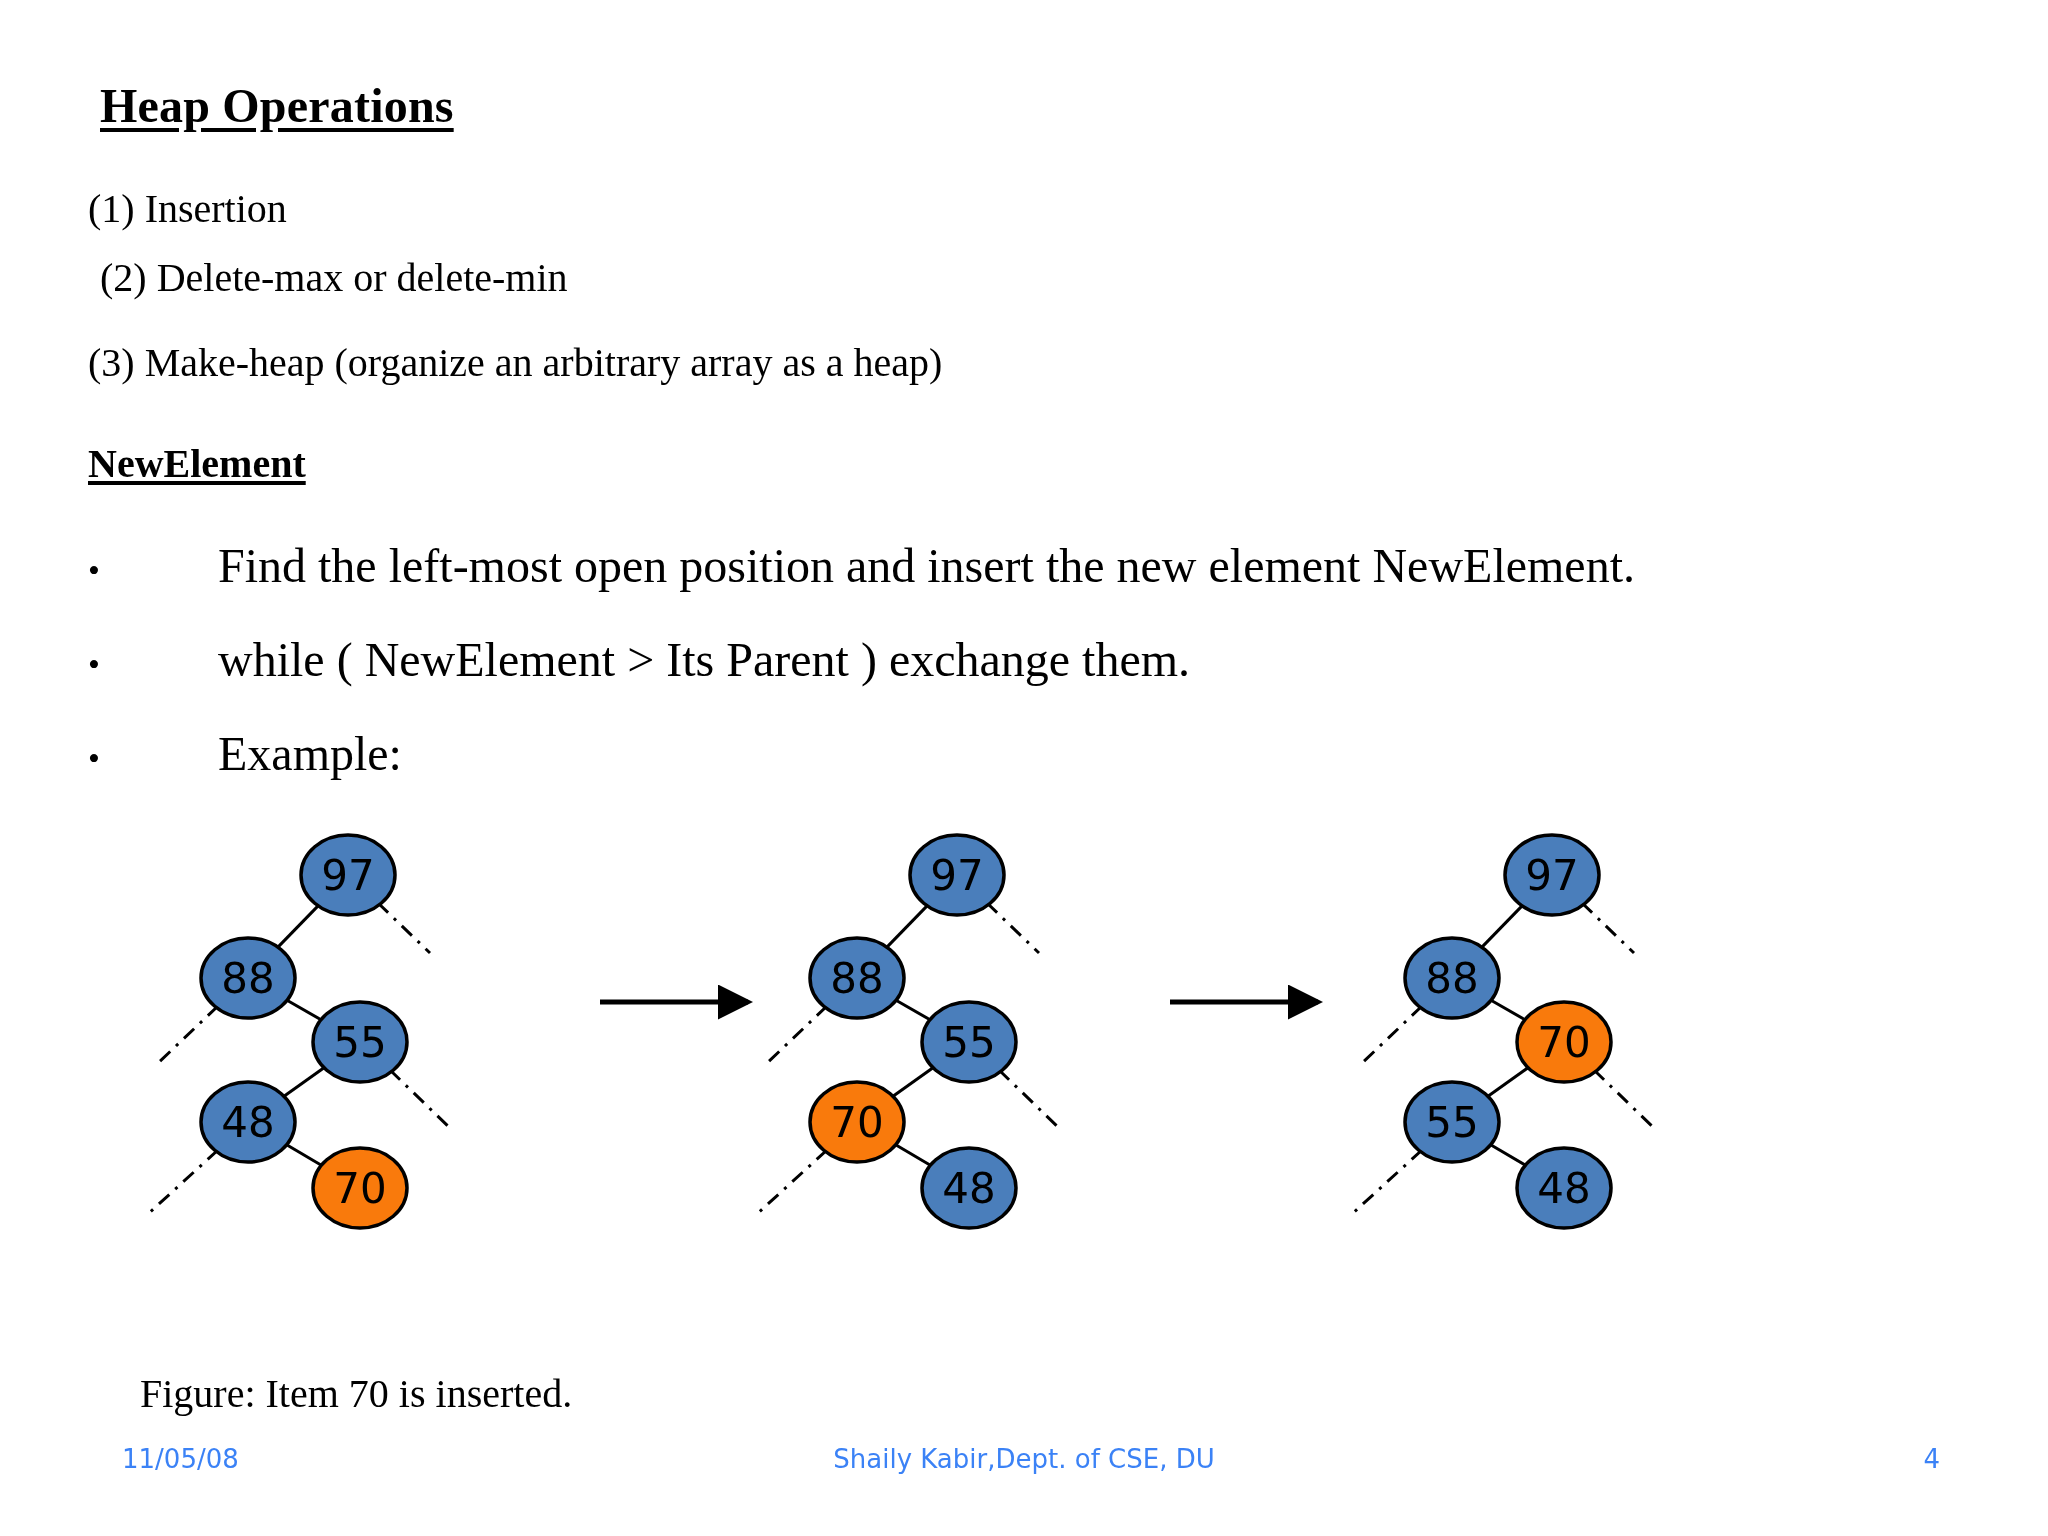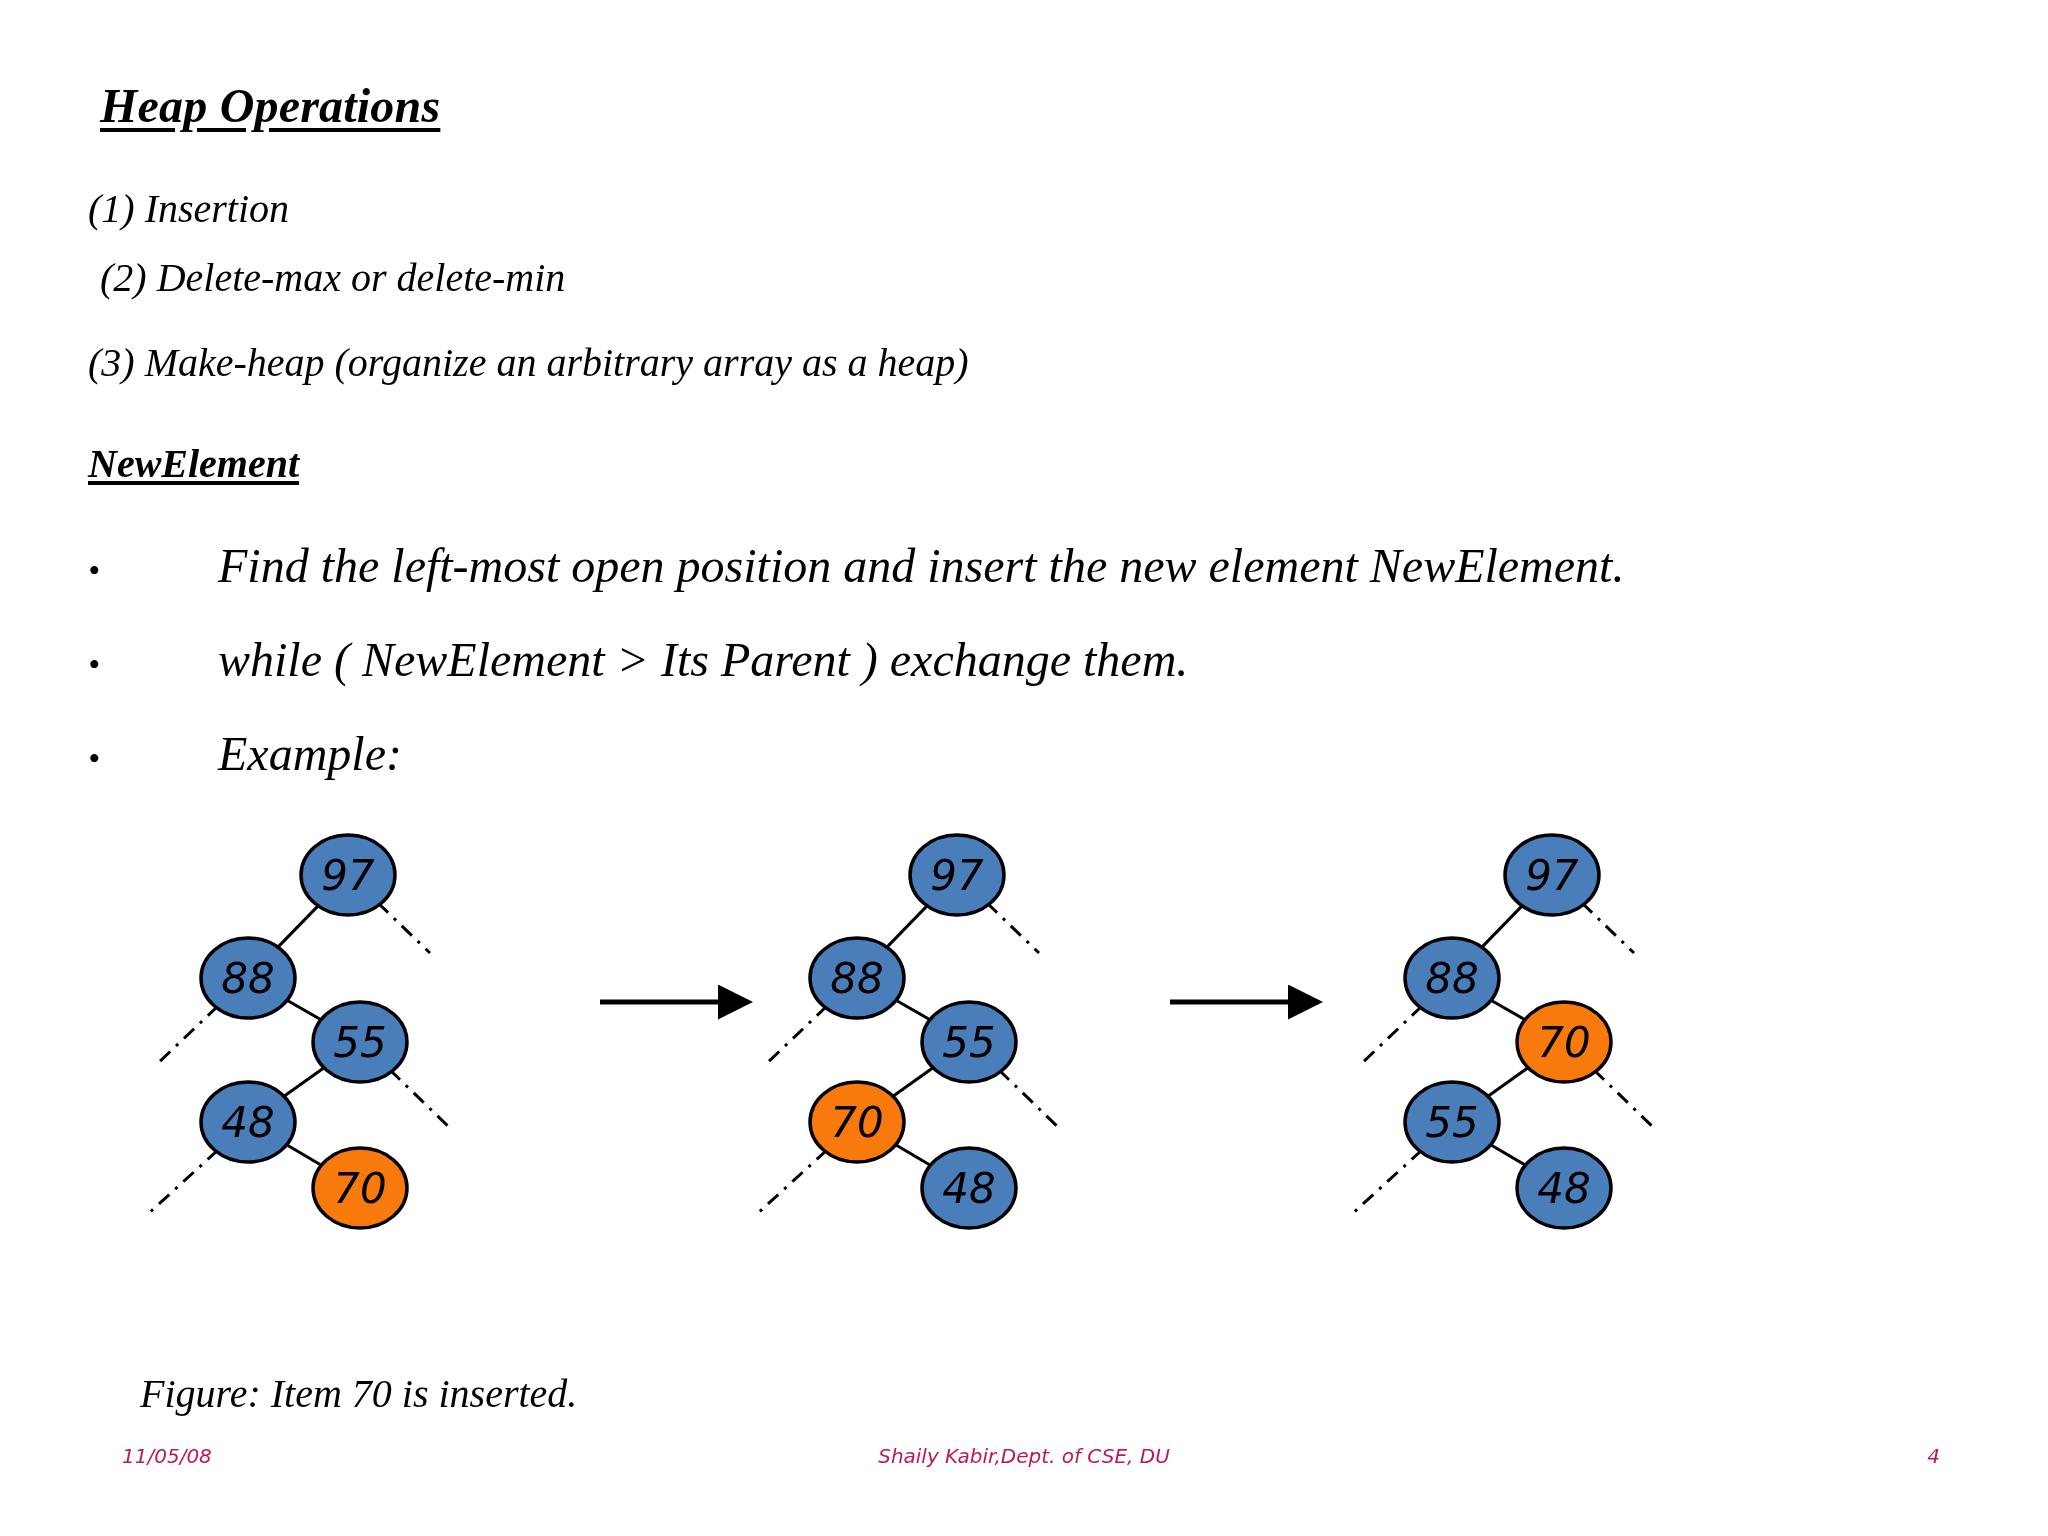--- a/index.html
+++ b/index.html
@@ -4,21 +4,21 @@
 <style>
   html,body{margin:0;padding:0;}
   body{
     width:2048px;height:1536px;
     background:#ffffff;
     font-family:"Liberation Serif",serif;
     color:#000000;
     position:relative;
     overflow:hidden;
   }
-  .slide{position:absolute;inset:0;font-style:italic;}
+  .slide{position:absolute;inset:0;}
 
   
   #title{
     position:absolute;left:100px;top:78px;
     font-size:48px;font-weight:bold;
     text-decoration:underline;
     text-underline-offset:6px;
     letter-spacing:.2px;
     white-space:nowrap;
   }
@@ -61,21 +61,21 @@
   
   #caption{
     position:absolute;left:140px;top:1370px;
     font-size:40px;white-space:nowrap;
   }
 
   
   #footer{
     position:absolute;left:0;top:1444px;width:2048px;height:60px;
     font-family:"DejaVu Sans","Liberation Sans",sans-serif;
-    font-size:20px;color:#be185d;
+    font-size:26px;color:#3b82f6;
   }
   #footer .f-date{position:absolute;left:122px;top:0;white-space:nowrap;}
   #footer .f-center{position:absolute;left:0;top:0;width:2048px;text-align:center;white-space:nowrap;}
   #footer .f-page{position:absolute;right:108px;top:0;white-space:nowrap;}
 </style>
 </head>
 <body>
 
 <div class="slide">
 

